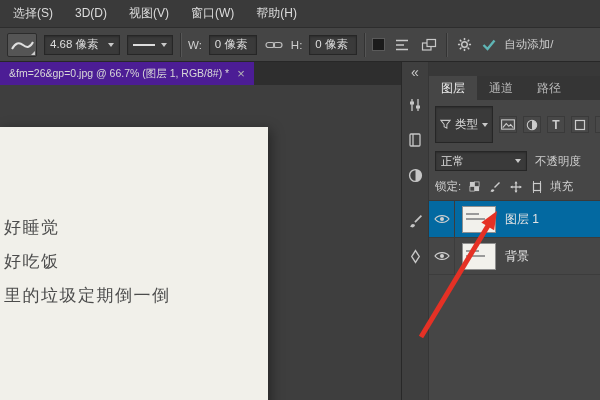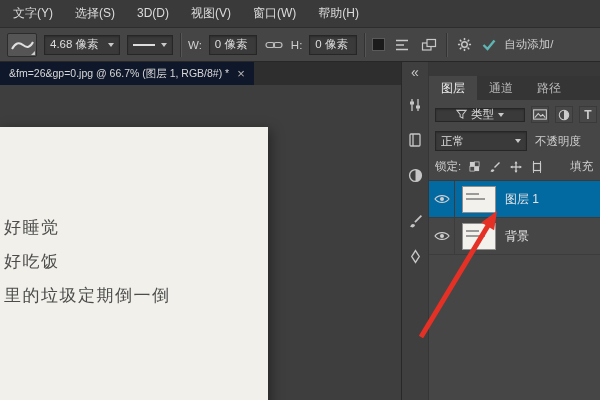--- a/index.html
+++ b/index.html
@@ -32,21 +32,21 @@
   .vsep { width:1px; height:24px; background:#333; box-shadow:1px 0 0 #555; flex:none; }
   .opt-label { color:#cfcfcf; white-space:nowrap; }
   .icon-btn { width:20px; height:20px; display:flex; align-items:center; justify-content:center; }
   .dark-square { width:13px; height:13px; background:#1b1b1b; border:1px solid #5a5a5a; }
   .checkbox { width:16px; height:16px; display:flex; align-items:center; justify-content:center; }
 
   
   .main { position:absolute; top:62px; left:0; right:0; bottom:0; display:flex; }
   .doc-area { width:402px; flex:none; display:flex; flex-direction:column; border-right:1px solid #282828; }
   .tabbar { height:23px; background:#2e2e2e; display:flex; }
-  .doc-tab { height:23px; background:#0f172a; display:flex; align-items:center; gap:8px;
+  .doc-tab { height:23px; background:#4c1d95; display:flex; align-items:center; gap:8px;
              padding:0 9px; max-width:305px; color:#d8d8d8; font-size:10.5px; white-space:nowrap; overflow:hidden; }
   .tab-title { overflow:hidden; text-overflow:clip; }
   .tab-close { color:#b5b5b5; font-size:13px; line-height:13px; flex:none; }
   .canvas { flex:1; background:#3e3e3e; position:relative; overflow:hidden; }
   .paper { position:absolute; left:0; top:42px; width:268px; height:340px; background:#f1f0ea;
            box-shadow:3px 3px 12px rgba(0,0,0,.4); }
   .paper-text { padding:84px 0 0 4px; }
   .ptext { font-size:17px; line-height:34px; color:#4c4c4c; letter-spacing:1.5px; white-space:nowrap; }
 
   
@@ -57,29 +57,29 @@
   .strip-icon.group-gap { margin-top:26px; }
 
   
   .panel-col { flex:1; min-width:0; display:flex; flex-direction:column; background:#464646; }
   .panel-gap { height:14px; background:#383838; flex:none; }
   .panel-tabs { height:24px; background:#353535; display:flex; flex:none; }
   .ptab { padding:0 12px; line-height:24px; font-size:12px; color:#b8b8b8; }
   .ptab.active { background:#464646; color:#ececec; }
   .panel-body { flex:1; overflow:hidden; display:flex; flex-direction:column; }
   .filter-row { display:flex; align-items:center; gap:6px; padding:6px 6px 5px; flex:none; }
-  .filter-combo { height:14px; padding:0 20px; gap:4px; flex:none; }
+  .filter-combo { height:37px; padding:0 4px; gap:4px; flex:none; }
   .f-icon { width:18px; height:17px; flex:none; display:flex; align-items:center; justify-content:center;
             color:#ccc; font-size:12px; font-weight:bold; border:1px solid #3a3a3a; background:#484848; }
   .blend-row { display:flex; align-items:center; gap:8px; padding:3px 6px 4px; flex:none; }
   .blend-combo { width:92px; height:20px; flex:none; }
   .plabel { font-size:11.5px; color:#cfcfcf; white-space:nowrap; }
   .lock-row { display:flex; align-items:center; gap:5px; padding:4px 6px 6px; border-bottom:1px solid #3a3a3a; flex:none; }
   .l-icon { width:16px; height:15px; display:flex; align-items:center; justify-content:center; flex:none; }
-  .fill { margin-left:20px; }
+  .fill { margin-left:0; }
   .layers-list { flex:1; }
   .layer-row { height:37px; display:flex; align-items:center; border-bottom:1px solid #3c3c3c; background:#464646; }
   .layer-row.selected { background:#0369a1; }
   .eye-cell { width:26px; height:100%; flex:none; display:flex; align-items:center; justify-content:center;
               border-right:1px solid #3c3c3c; }
   .thumb { width:34px; height:27px; flex:none; background:#f2f1ec; border:1px solid #8f8f8f;
            margin-left:7px; position:relative; }
   .thumb i { position:absolute; left:3px; height:2px; background:#9a9a9a; }
   .thumb .m1 { top:6px; width:13px; }
   .thumb .m2 { top:11px; width:19px; }
@@ -87,21 +87,20 @@
 
   
   .arrow-overlay { position:absolute; left:0; top:0; width:600px; height:400px; pointer-events:none; z-index:50; }
 </style>
 </head>
 <body>
 
 <div class="screen">
 
   <div class="menubar">
-    <div class="menu-item">文字(Y)</div>
     <div class="menu-item">选择(S)</div>
     <div class="menu-item">3D(D)</div>
     <div class="menu-item">视图(V)</div>
     <div class="menu-item">窗口(W)</div>
     <div class="menu-item">帮助(H)</div>
   </div>
 
   <div class="optionsbar">
     <div class="tool-preset">
       <svg width="24" height="16" viewBox="0 0 24 16">

